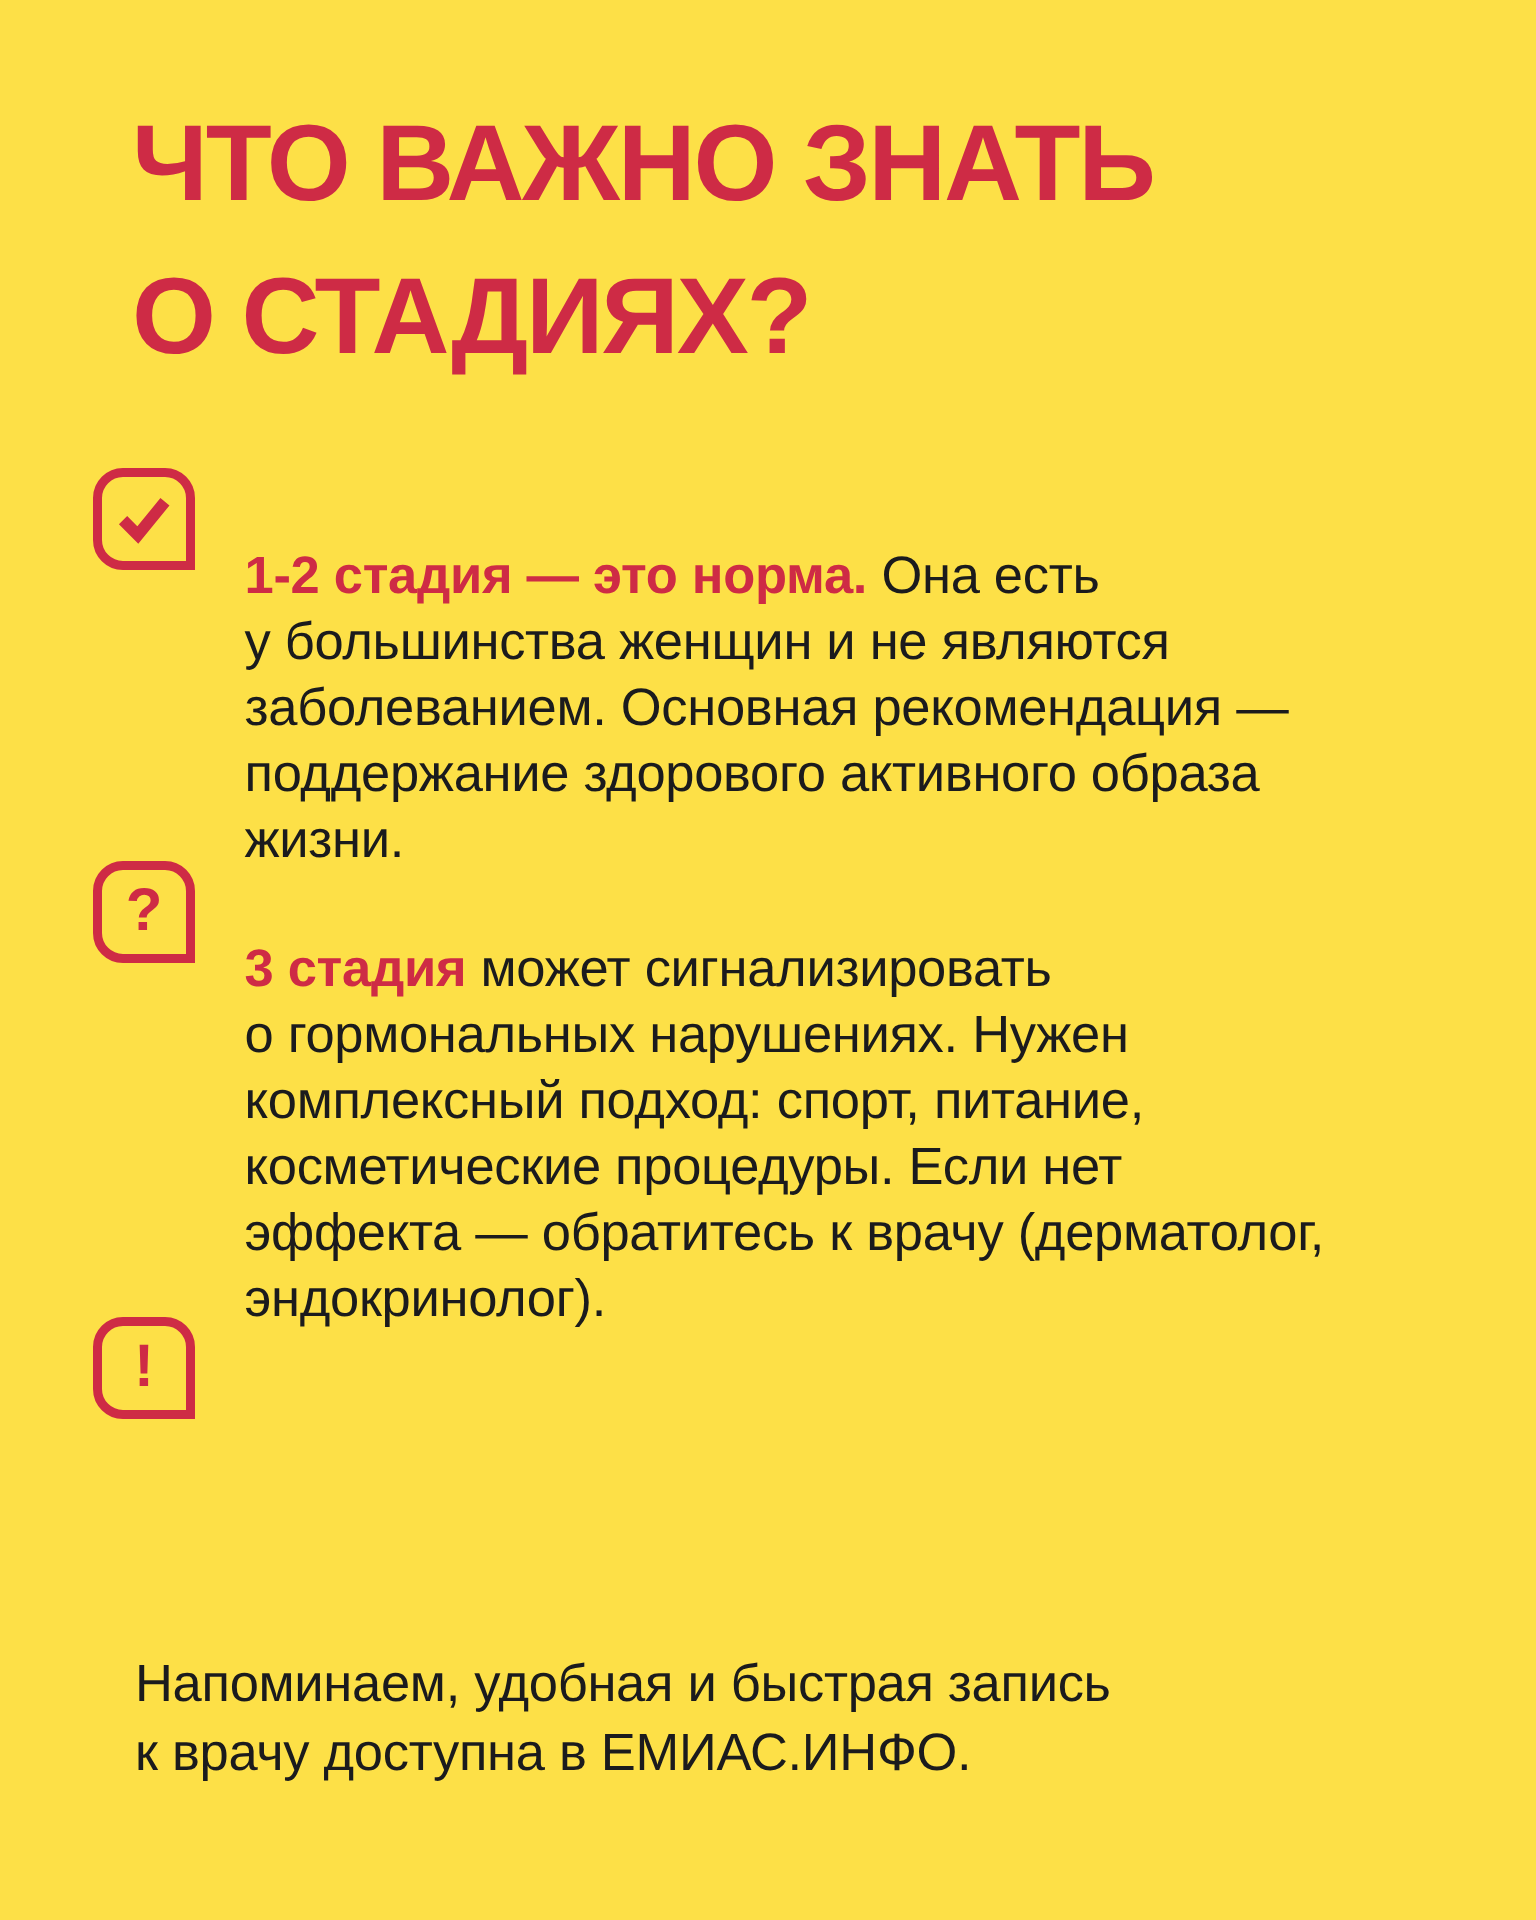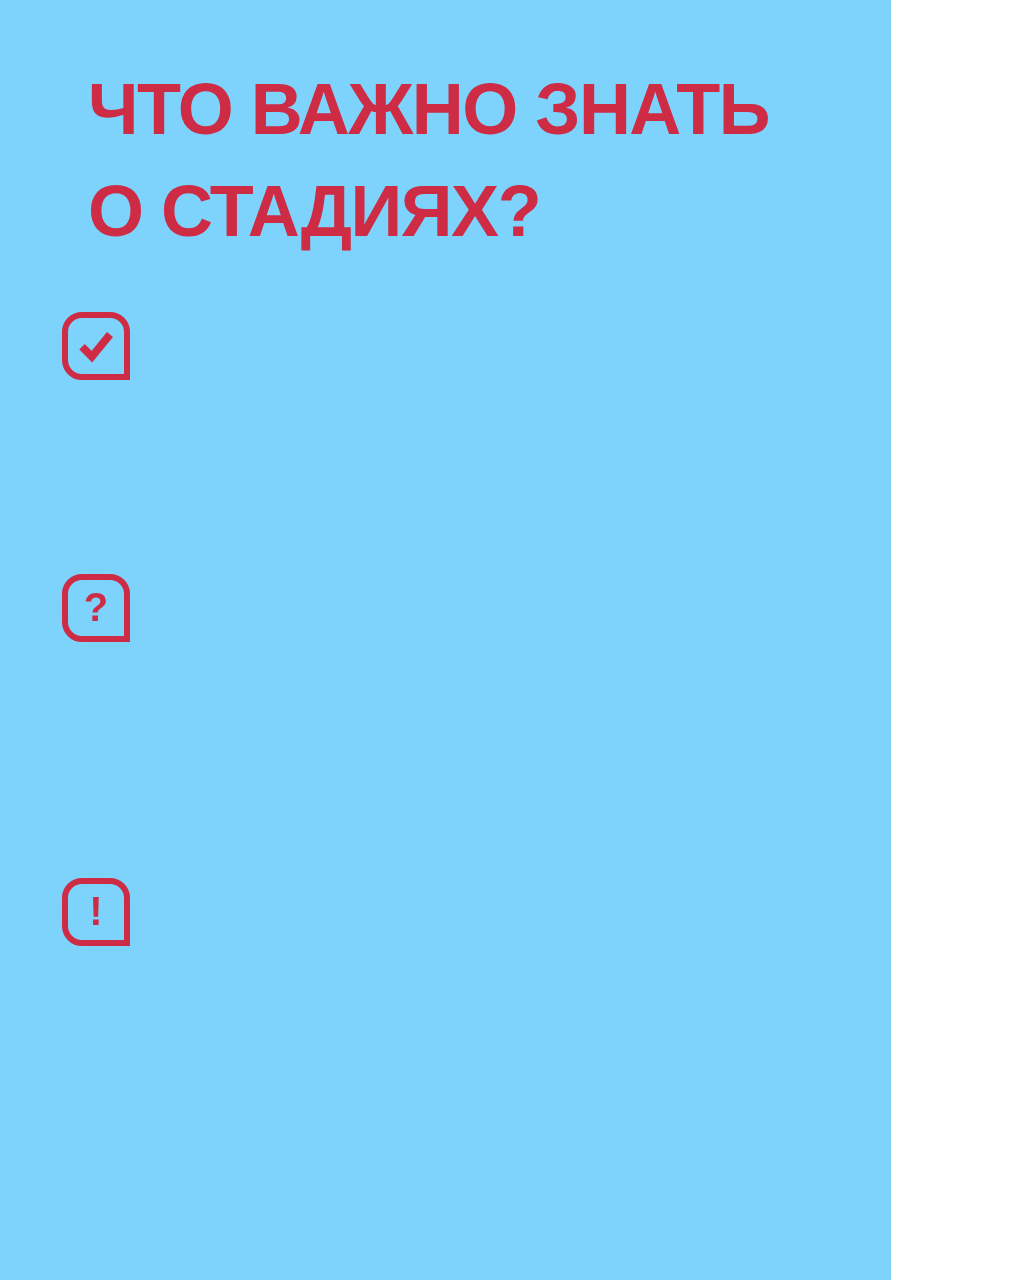--- a/index.html
+++ b/index.html
@@ -3,22 +3,22 @@
 <meta charset="utf-8">
 <style>
   :root{
     --red:#CE2B45;
     --ink:#1B1B1D;
   }
   *{box-sizing:border-box;}
   html,body{margin:0;padding:0;background:#ffffff;}
   .poster{
     position:relative;
-    width:891px;height:1280px;
-    background:#7dd3fc;
+    width:1024px;height:1280px;
+    background:#fde047;
     font-family:"Liberation Sans", sans-serif;
     overflow:hidden;
   }
   .title{
     position:absolute;left:88px;top:58px;
     font-size:72px;line-height:102px;font-weight:800;
     letter-spacing:-1.5px;
     color:var(--red);
     white-space:pre-line;
   }
@@ -68,23 +68,40 @@
 
   <div class="title">ЧТО ВАЖНО ЗНАТЬ
 О СТАДИЯХ?</div>
 
 
   <div class="item-icon" style="top:312px;">
     <svg width="46" height="46" viewBox="0 0 56 56" xmlns="http://www.w3.org/2000/svg">
       <path d="M11 29 L23 41 L45 14" stroke="#CE2B45" stroke-width="9.5" fill="none"></path>
     </svg>
   </div>
+  <div class="item-text" style="top:318px;">
+    <span class="lead">1-2 стадия — это норма.</span><span> Она есть
+у большинства женщин и не являются
+заболеванием. Основная рекомендация —
+поддержание здорового активного образа
+жизни.</span>
+  </div>
 
   <div class="item-icon" style="top:574px;">
     <span class="icon-glyph">?</span>
+  </div>
+  <div class="item-text" style="top:580px;">
+    <span class="lead">3 стадия</span><span> может сигнализировать
+о гормональных нарушениях. Нужен
+комплексный подход: спорт, питание,
+косметические процедуры. Если нет
+эффекта — обратитесь к врачу (дерматолог,
+эндокринолог).</span>
   </div>
 
   <div class="item-icon" style="top:878px;">
     <span class="icon-glyph">!</span>
   </div>
 
+  <div class="footer">Напоминаем, удобная и быстрая запись
+к врачу доступна в ЕМИАС.ИНФО.</div>
 
 </div>
 
 </body></html>

